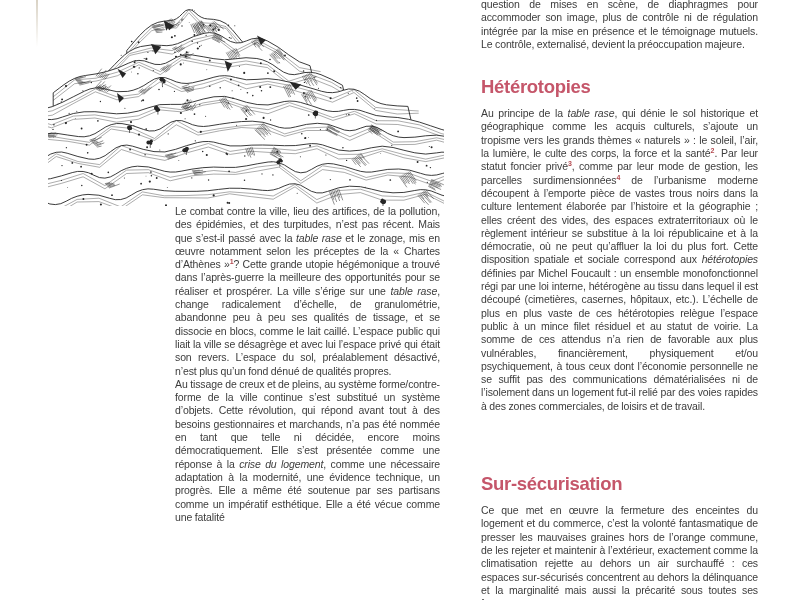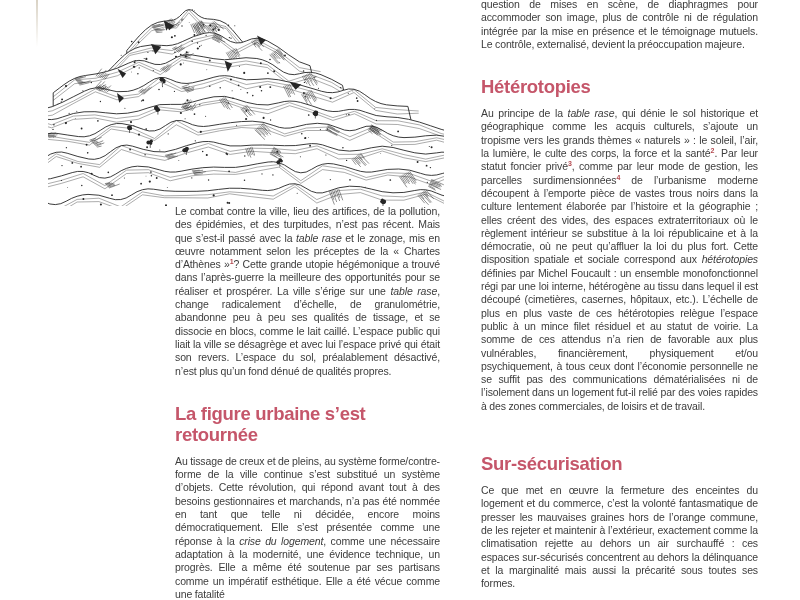--- a/index.html
+++ b/index.html
@@ -24,21 +24,21 @@
     font-size:10.5px;line-height:13.3px;
     text-align:justify;letter-spacing:-0.12px;word-spacing:-0.2px;
   }
   .col h2{
     margin:0;
     font-size:18.5px;line-height:21px;font-weight:700;letter-spacing:-0.3px;
     color:var(--accent,#c5566a);
   }
   .col h2 + p{margin-top:10px;}
   .col p + h2{margin-top:25px;}
-  .col h2.big-gap{margin-top:40px;}
+  .col h2.big-gap{margin-top:60px;}
   .col em{font-style:italic;}
   .col sup.note{
     color:var(--note,#b4494f);font-weight:700;font-style:normal;
     font-size:7px;line-height:0;vertical-align:super;
   }
 </style>
 </head>
 <body>
 
 <div class="page">
@@ -680,21 +680,20 @@
         <line x1="482.382461027904" y1="208.77375764131247" x2="482.382461027904" y2="205.77375764131247" stroke="#262626" stroke-width="0.7"></line>
         <circle cx="483.7" cy="204.2" r="2.29" fill="#262626"></circle>
         <circle cx="483.2" cy="203.7" r="1.36" fill="#262626"></circle>
         <circle cx="481.0" cy="201.8" r="1.44" fill="#262626"></circle>
         <circle cx="481.9" cy="202.4" r="1.85" fill="#262626"></circle>
       </svg>
   </figure>
 
   <section class="col col-left">
     <p>Le combat contre la ville, lieu des artifices, de la pollution, des épidémies, et des turpitudes, n’est pas récent. Mais que s’est-il passé avec la <em>table rase</em> et le zonage, mis en œuvre notamment selon les préceptes de la « Chartes d’Athènes »<sup class="note">1</sup>? Cette grande utopie hégémonique a trouvé dans l’après-guerre la meilleure des opportunités pour se réaliser et prospérer. La ville s’érige sur une <em>table rase</em>, change radicalement d’échelle, de granulométrie, abandonne peu à peu ses qualités de tissage, et se dissocie en blocs, comme le lait caillé. L’espace public qui liait la ville se désagrège et avec lui l’espace privé qui était son revers. L’espace du sol, préalablement désactivé, n’est plus qu’un fond dénué de qualités propres.</p>
-    <h2>La figure urbaine s’est retournée</h2>
     <p>Au tissage de creux et de pleins, au système forme/contre-forme de la ville continue s’est substitué un système d’objets. Cette révolution, qui répond avant tout à des besoins gestionnaires et marchands, n’a pas été nommée en tant que telle ni décidée, encore moins démocratiquement. Elle s’est présentée comme une réponse à la <em>crise du logement</em>, comme une nécessaire adaptation à la modernité, une évidence technique, un progrès. Elle a même été soutenue par ses partisans comme un impératif esthétique. Elle a été vécue comme une fatalité</p>
   </section>
 
   <section class="col col-right">
     <p>question de mises en scène, de diaphragmes pour accommoder son image, plus de contrôle ni de régulation intégrée par la mise en présence et le témoignage mutuels. Le contrôle, externalisé, devient la préoccupation majeure.</p>
     <h2>Hétérotopies</h2>
     <p>Au principe de la <em>table rase</em>, qui dénie le sol historique et géographique comme les acquis culturels, s’ajoute un tropisme vers les grands thèmes « naturels » : le soleil, l’air, la lumière, le culte des corps, la force et la santé<sup class="note">2</sup>. Par leur statut foncier privé<sup class="note">3</sup>, comme par leur mode de gestion, les parcelles surdimensionnées<sup class="note">4</sup> de l’urbanisme moderne découpent à l’emporte pièce de vastes trous noirs dans la culture lentement élaborée par l’histoire et la géographie ; elles créent des vides, des espaces extraterritoriaux où le règlement intérieur se substitue à la loi républicaine et à la démocratie, où ne peut qu’affluer la loi du plus fort. Cette disposition spatiale et sociale correspond aux <em>hétérotopies</em> définies par Michel Foucault : un ensemble monofonctionnel régi par une loi interne, hétérogène au tissu dans lequel il est découpé (cimetières, casernes, hôpitaux, etc.). L’échelle de plus en plus vaste de ces hétérotopies relègue l’espace public à un mince filet résiduel et au statut de voirie. La somme de ces attendus n’a rien de favorable aux plus vulnérables, financièrement, physiquement et/ou psychiquement, à tous ceux dont l’économie personnelle ne se suffit pas des communications dématérialisées ni de l’isolement dans un logement fut-il relié par des voies rapides à des zones commerciales, de loisirs et de travail.</p>
     <h2 class="big-gap">Sur-sécurisation</h2>
     <p>Ce que met en œuvre la fermeture des enceintes du logement et du commerce, c’est la volonté fantasmatique de presser les mauvaises graines hors de l’orange commune, de les rejeter et maintenir à l’extérieur, exactement comme la climatisation rejette au dehors un air surchauffé : ces espaces sur-sécurisés concentrent au dehors la délinquance et la marginalité mais aussi la précarité sous toutes ses formes.</p>
   </section>

